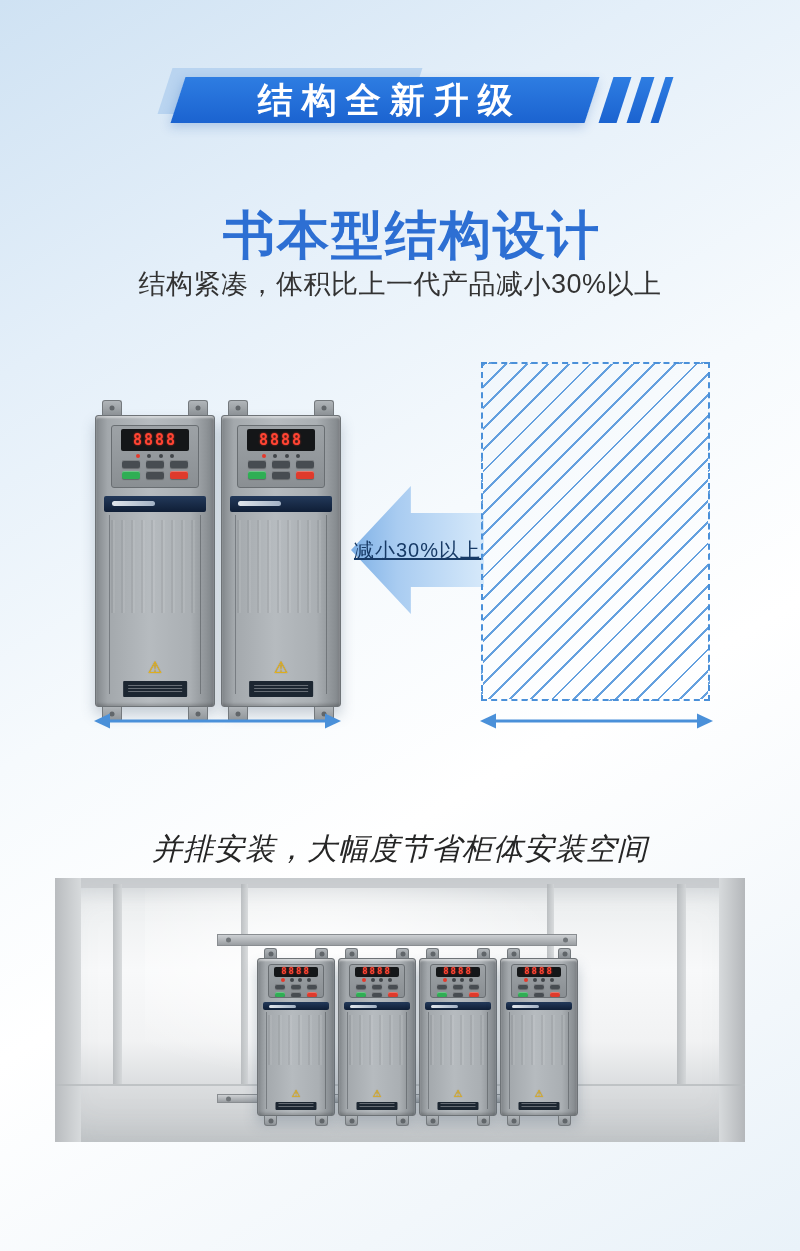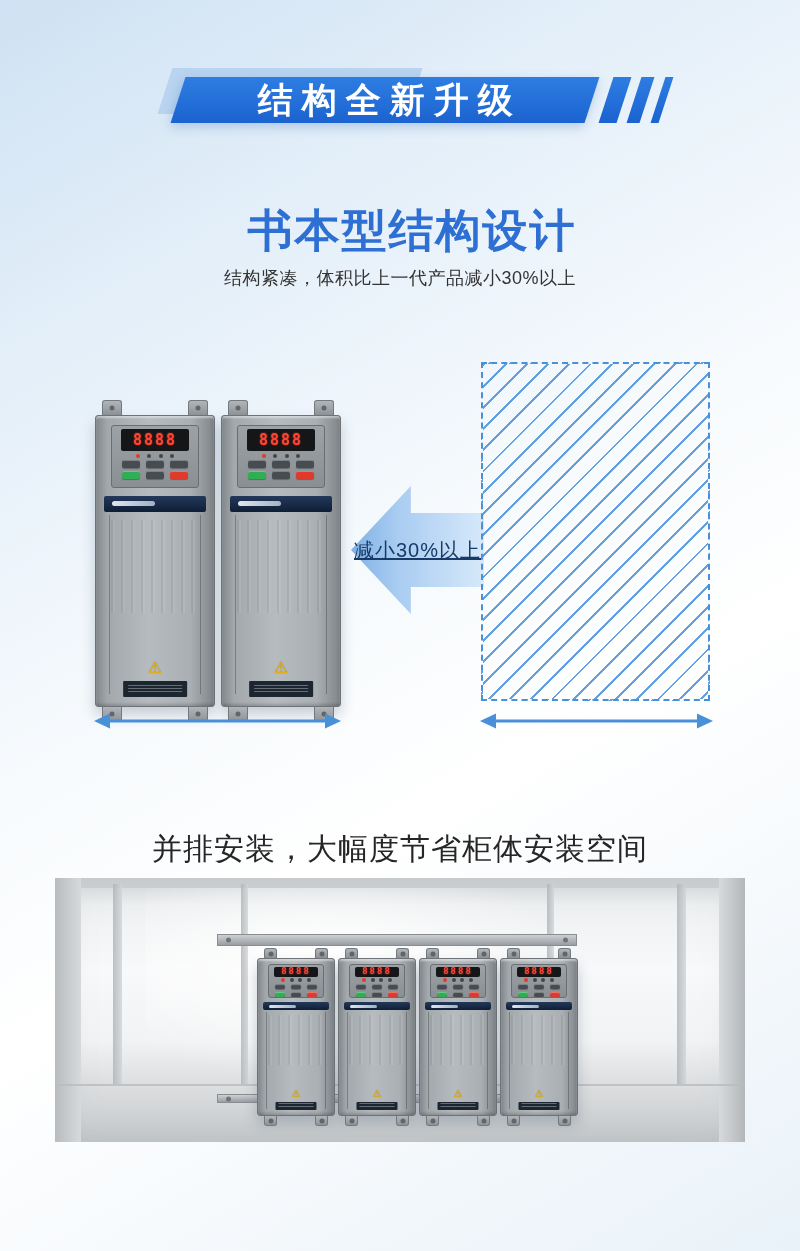--- a/index.html
+++ b/index.html
@@ -21,25 +21,25 @@
   .banner-title { transform:skewX(18deg); color:#fff; font-size:35px; font-weight:bold;
     letter-spacing:9px; padding-left:9px; white-space:nowrap; }
   .slash { position:absolute; top:77px; height:46px; transform:skewX(-18deg);
     background:linear-gradient(180deg,#2e7de2,#1b63d0); }
   .slash-1 { left:606px; width:18px; }
   .slash-2 { left:634px; width:13px; }
   .slash-3 { left:658px; width:8px; }
 
   
   .h1 { position:absolute; left:0; top:201px; width:100%; text-align:center;
-    color:#2d6fd3; font-size:45px; font-weight:bold; letter-spacing:2px;padding-left:24px; }
+    color:#2d6fd3; font-size:52px; font-weight:bold; letter-spacing:2px;padding-left:24px; }
   .sub { position:absolute; left:0; top:266px; width:100%; text-align:center;
-    color:#333; font-size:18px; letter-spacing:.5px; }
+    color:#333; font-size:27px; letter-spacing:.5px; }
   .h2 { position:absolute; left:0; top:829px; width:100%; text-align:center;
-    color:#262626; font-size:30px; letter-spacing:1px; }
+    color:#262626; font-size:30px; letter-spacing:1px;font-style:italic; }
 
   
   .devices { display:flex; }
   .devices-large { position:absolute; left:95px; top:400px; gap:6px;
     --w:120px; --h:292px; --tabh:15px; --tabw:20px; --dispf:15px; --keyh:8px; --warnf:16px; }
   .devices-small { position:absolute; left:202px; top:70px; gap:3px; z-index:3;
     --w:78px; --h:158px; --tabh:10px; --tabw:13px; --dispf:9px; --keyh:5px; --warnf:10px; }
 
   .device { width:var(--w); position:relative; flex:0 0 auto; }
   .tabs, .feet { position:relative; height:var(--tabh); }

